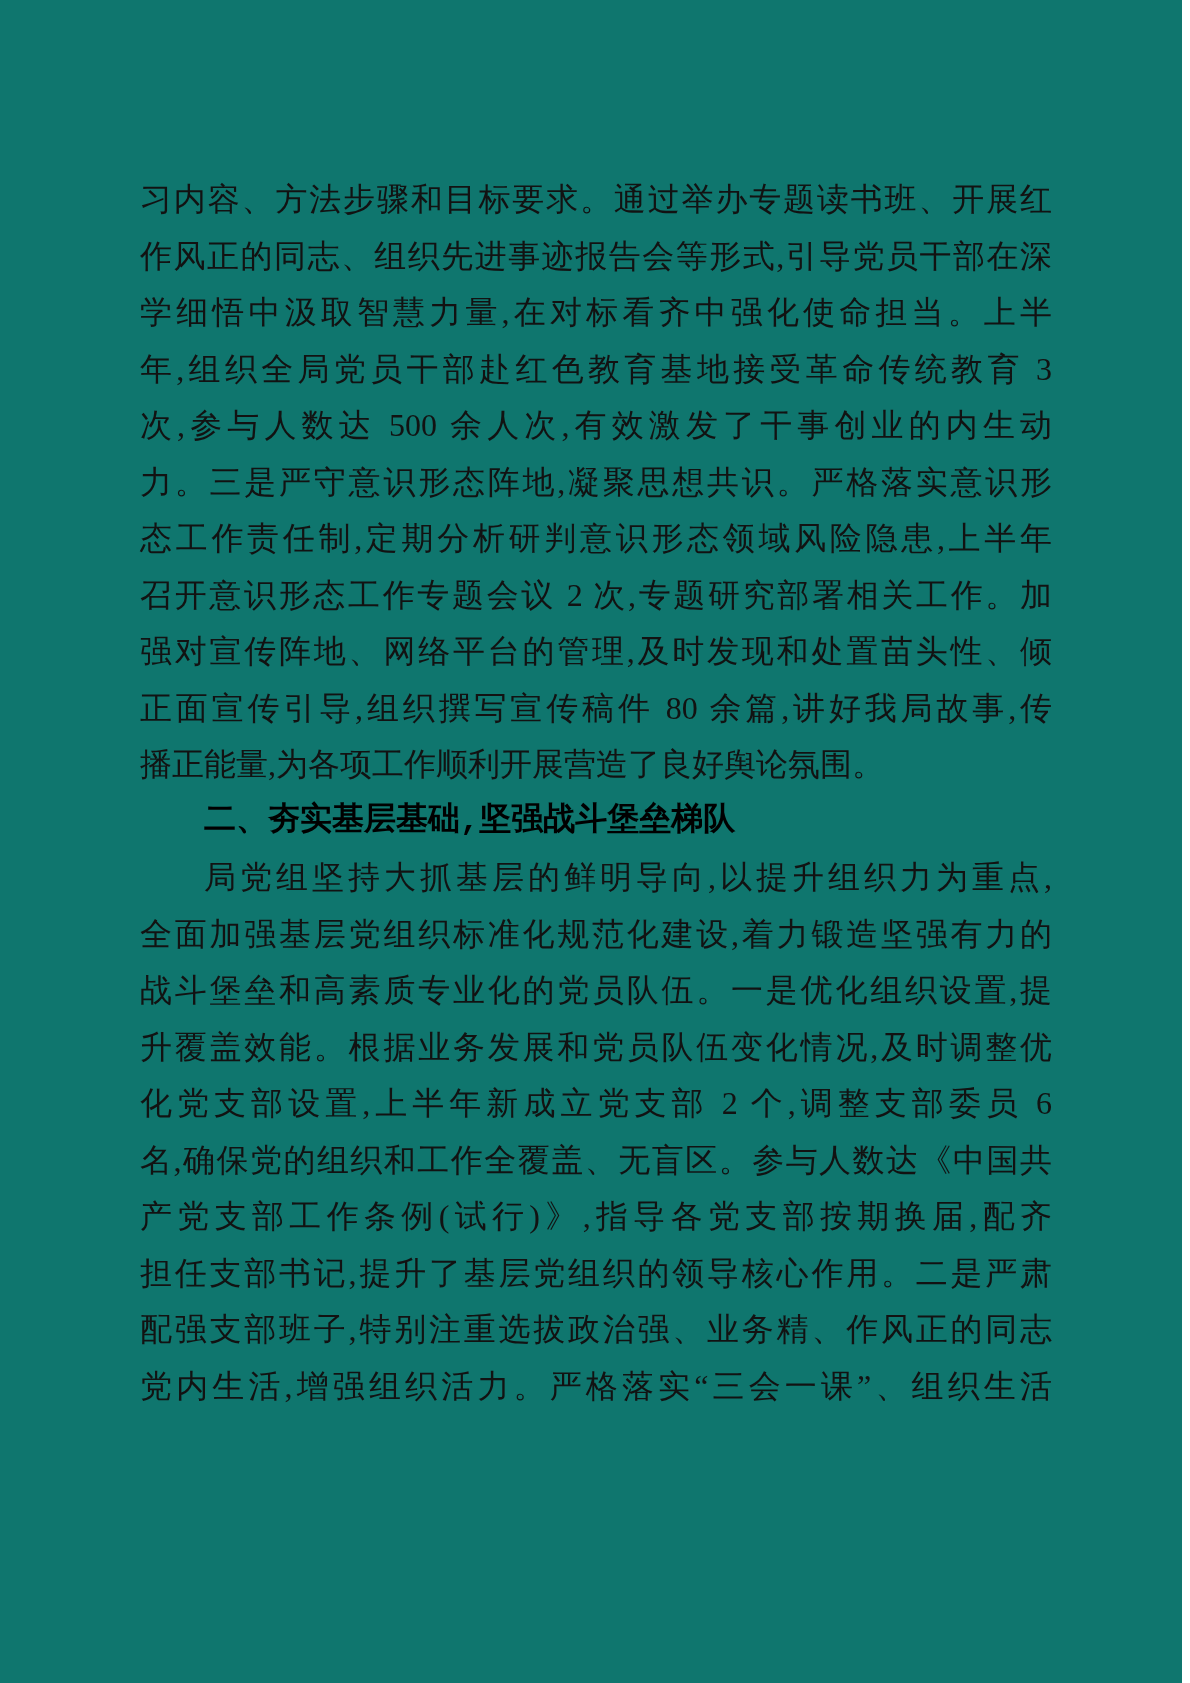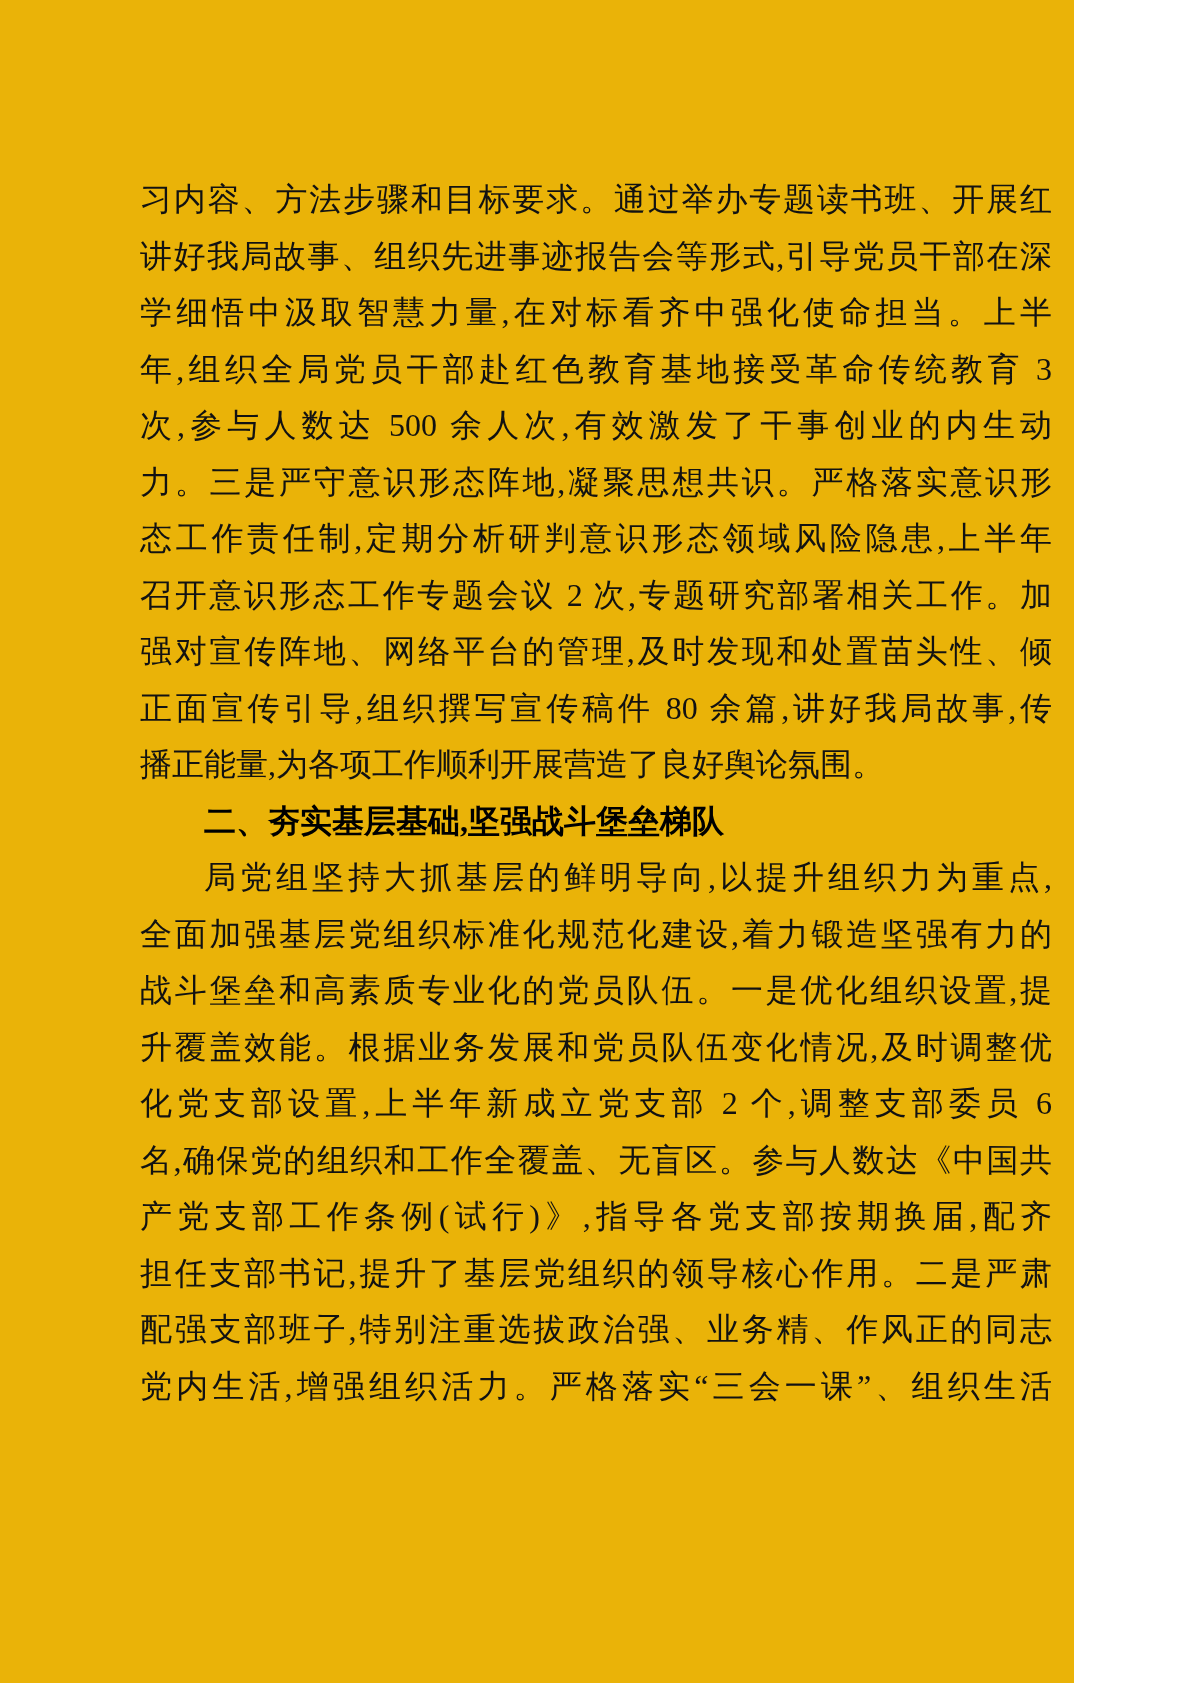--- a/index.html
+++ b/index.html
@@ -2,23 +2,23 @@
 <html><head>
 <meta charset="utf-8">
 <style>
   html, body {
     margin: 0;
     padding: 0;
     background: #ffffff;
   }
   .page {
     position: relative;
-    width: 1074px;
+    width: 1182px;
     height: 1683px;
-    background: #eab308;
+    background: #0f766e;
     overflow: hidden;
     font-family: "Liberation Serif", "DejaVu Serif", serif;
     color: #121212;
   }
   .content {
     position: absolute;
     left: 140px;
     top: 171px;
     width: 912px;
   }
@@ -31,33 +31,33 @@
     text-justify: inter-character;
   }
   .tline.endleft {
     text-align-last: left;
   }
   .tline.indent2 {
     text-indent: 64px;
   }
   .heading {
     font-weight: 700;
-    font-family: Liberation Serif, serif;
+    font-family: Liberation Mono, monospace;
     color: #000000;
   }
 </style>
 </head>
 <body>
 
 <div class="page">
   <div class="content">
 
     <div>
       <div class="tline">习内容、方法步骤和目标要求。通过举办专题读书班、开展红</div>
-      <div class="tline">讲好我局故事、组织先进事迹报告会等形式,引导党员干部在深</div>
+      <div class="tline">作风正的同志、组织先进事迹报告会等形式,引导党员干部在深</div>
       <div class="tline">学细悟中汲取智慧力量,在对标看齐中强化使命担当。上半</div>
       <div class="tline">年,组织全局党员干部赴红色教育基地接受革命传统教育 3</div>
       <div class="tline">次,参与人数达 500 余人次,有效激发了干事创业的内生动</div>
       <div class="tline">力。三是严守意识形态阵地,凝聚思想共识。严格落实意识形</div>
       <div class="tline">态工作责任制,定期分析研判意识形态领域风险隐患,上半年</div>
       <div class="tline">召开意识形态工作专题会议 2 次,专题研究部署相关工作。加</div>
       <div class="tline">强对宣传阵地、网络平台的管理,及时发现和处置苗头性、倾</div>
       <div class="tline">正面宣传引导,组织撰写宣传稿件 80 余篇,讲好我局故事,传</div>
       <div class="tline endleft">播正能量,为各项工作顺利开展营造了良好舆论氛围。</div>
     </div>

